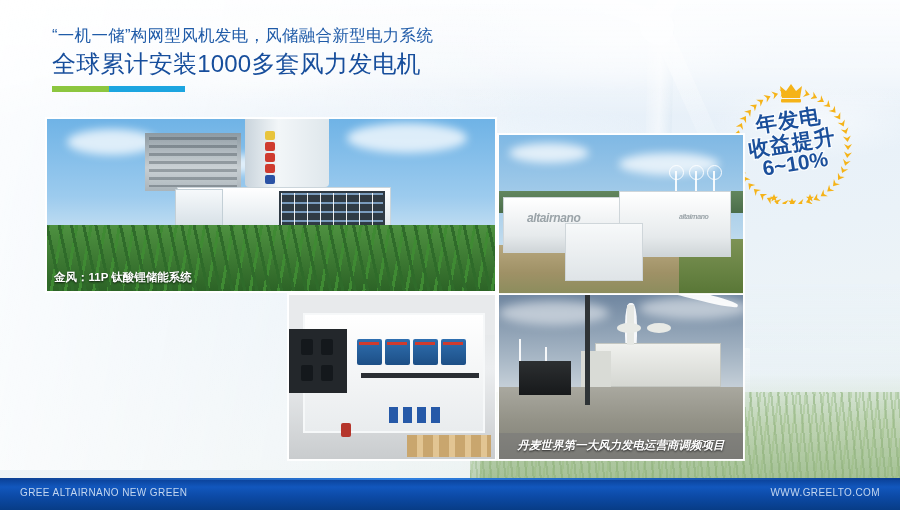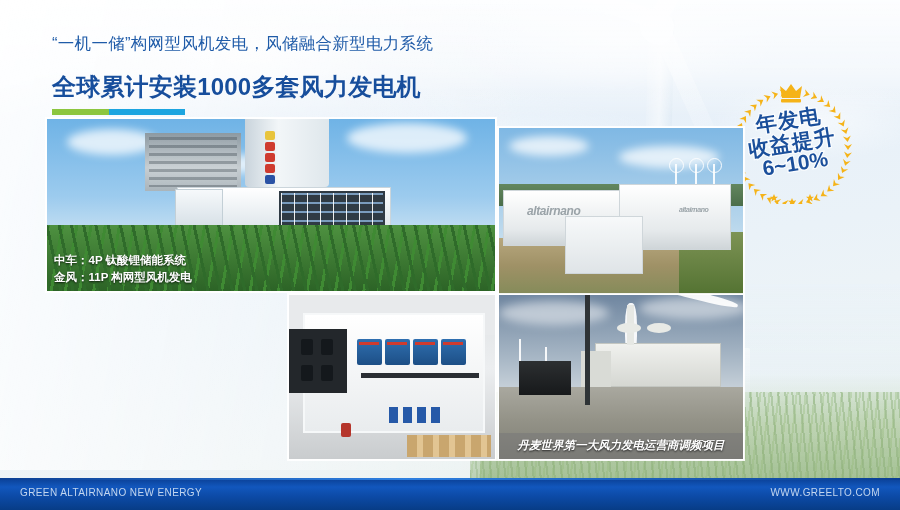--- a/index.html
+++ b/index.html
@@ -44,24 +44,24 @@
   .bg-bldg{position:absolute;right:150px;bottom:100px;width:210px;height:62px;opacity:.45;
     background:linear-gradient(180deg,rgba(255,255,255,.85),rgba(224,234,242,.5));border-radius:2px;}
   .bg-bldg:after{content:"";position:absolute;left:26px;top:22px;width:120px;height:22px;
     background:repeating-linear-gradient(90deg,rgba(120,160,200,.45) 0 9px,rgba(255,255,255,.2) 9px 15px);}
   .bg-white-wash{position:absolute;left:0;top:0;width:900px;height:118px;
     background:linear-gradient(180deg,rgba(255,255,255,.88) 0%,rgba(255,255,255,.55) 60%,rgba(255,255,255,0) 100%);}
   .bg-left-wash{position:absolute;left:0;top:0;width:520px;height:470px;
     background:linear-gradient(100deg,rgba(255,255,255,.82) 0%,rgba(255,255,255,.35) 55%,rgba(255,255,255,0) 100%);}
 
   
-  .header{position:absolute;left:52px;top:34px;}
+  .header{position:absolute;left:52px;top:26px;}
   .title-sub{font-size:16.5px;color:#1F5BA8;letter-spacing:.3px;white-space:nowrap;line-height:1.2;}
-  .title-main{font-size:24px;font-weight:bold;color:#174E9C;letter-spacing:.2px;
-    white-space:nowrap;line-height:1.25;margin-top:18px;}
+  .title-main{font-size:24px;font-weight:normal;color:#174E9C;letter-spacing:.2px;
+    white-space:nowrap;line-height:1.25;margin-top:3px;}
   .title-rule{margin-top:7px;width:133px;height:6px;display:flex;}
   .title-rule .seg-green{flex:0 0 57px;background:#8CC63F;}
   .title-rule .seg-blue{flex:1;background:#1CA5E0;}
 
   
   .badge{position:absolute;left:712px;top:82px;width:160px;height:122px;}
   .badge svg{position:absolute;left:0;top:0;}
   .badge-text{position:absolute;left:0;top:0;width:160px;height:122px;
     transform:rotate(-9deg);}
   .badge-line{position:absolute;width:160px;text-align:center;color:#1B4F9B;font-weight:bold;
@@ -104,21 +104,21 @@
       repeating-linear-gradient(90deg,#2a52a5 0 2px,rgba(255,255,255,.55) 2px 6px);
     border-top:3px solid #2a52a5;border-bottom:3px solid #2a52a5;opacity:.95;}
   .p1-corn{position:absolute;left:0;right:0;bottom:0;height:66px;
     background:
       repeating-linear-gradient(78deg,#2f6b2a 0 3px,rgba(255,255,255,0) 3px 12px),
       repeating-linear-gradient(100deg,#3f8a33 0 3px,rgba(255,255,255,0) 3px 14px),
       linear-gradient(180deg,#4e9140 0%,#2c6326 100%);}
   #photo-1 .cap{left:7px;bottom:6px;font-size:11.5px;line-height:1.42;}
 
   
-  #photo-2{left:452px;top:9px;width:244px;height:172px;text-decoration:underline;}
+  #photo-2{left:452px;top:16px;width:244px;height:172px;text-decoration:underline;}
   .p2-sky{position:absolute;inset:0;background:linear-gradient(180deg,#7FB8E4 0%,#b7d6ec 55%,#d5e6f1 78%,#cbbfa0 100%);}
   .p2-tree{position:absolute;left:0;right:0;top:56px;height:22px;
     background:linear-gradient(180deg,#5c7f4f,#3f6238);opacity:.9;}
   .p2-ground{position:absolute;left:0;right:0;bottom:0;height:62px;
     background:linear-gradient(180deg,#b7a77e 0%,#9f9166 45%,#7f8a57 100%);}
   .p2-grass{position:absolute;right:0;bottom:0;width:64px;height:68px;
     background:linear-gradient(180deg,#7d9355,#50702f);}
   .p2-box{position:absolute;background:linear-gradient(180deg,#ffffff,#e6eaec 70%,#cfd5d8);
     border:1px solid #cfd6da;}
   .p2-b1{left:4px;top:62px;width:128px;height:54px;}
@@ -313,22 +313,21 @@
         <i style="background:#cf3b2f"></i>
         <i style="background:#cf3b2f"></i>
         <i style="background:#2a52a5"></i>
       </div>
       <div class="p1-cab"></div>
       <div class="p1-cab2"></div>
       <div class="p1-rack"></div>
       <div class="p1-fence"></div>
       <div class="p1-corn"></div>
       <div class="cap">
-        <div>中车：4P 钛酸锂储能系统</div>
-        <div>金风：11P 构网型风机发电</div>
+        <div>金风：11P 钛酸锂储能系统</div>
       </div>
     </div>
 
     <div class="ph" id="photo-2">
       <div class="p2-sky"></div>
       <div class="p1-cloud" style="left:10px;top:8px;width:80px;height:20px;"></div>
       <div class="p1-cloud" style="left:120px;top:18px;width:100px;height:22px;"></div>
       <div class="p2-tree"></div>
       <div class="p2-wt" style="left:176px;"></div>
       <div class="p2-wt" style="left:196px;"></div>
@@ -380,17 +379,17 @@
       <div class="p5-dish" style="left:118px;"></div>
       <div class="p5-dish" style="left:148px;"></div>
       <div class="p5-black"></div>
       <div class="p5-pole"></div>
       <div class="cap">丹麦世界第一大风力发电运营商调频项目</div>
     </div>
 
   </div>
 
   <div class="footer">
-    <div class="footer-left">GREEN ALTAIRNANO NEW ENERGY</div>
+    <div class="footer-left">GREE ALTAIRNANO NEW GREEN</div>
     <div class="footer-right">WWW.GREELTO.COM</div>
   </div>
 
 </div>
 
 </body></html>

